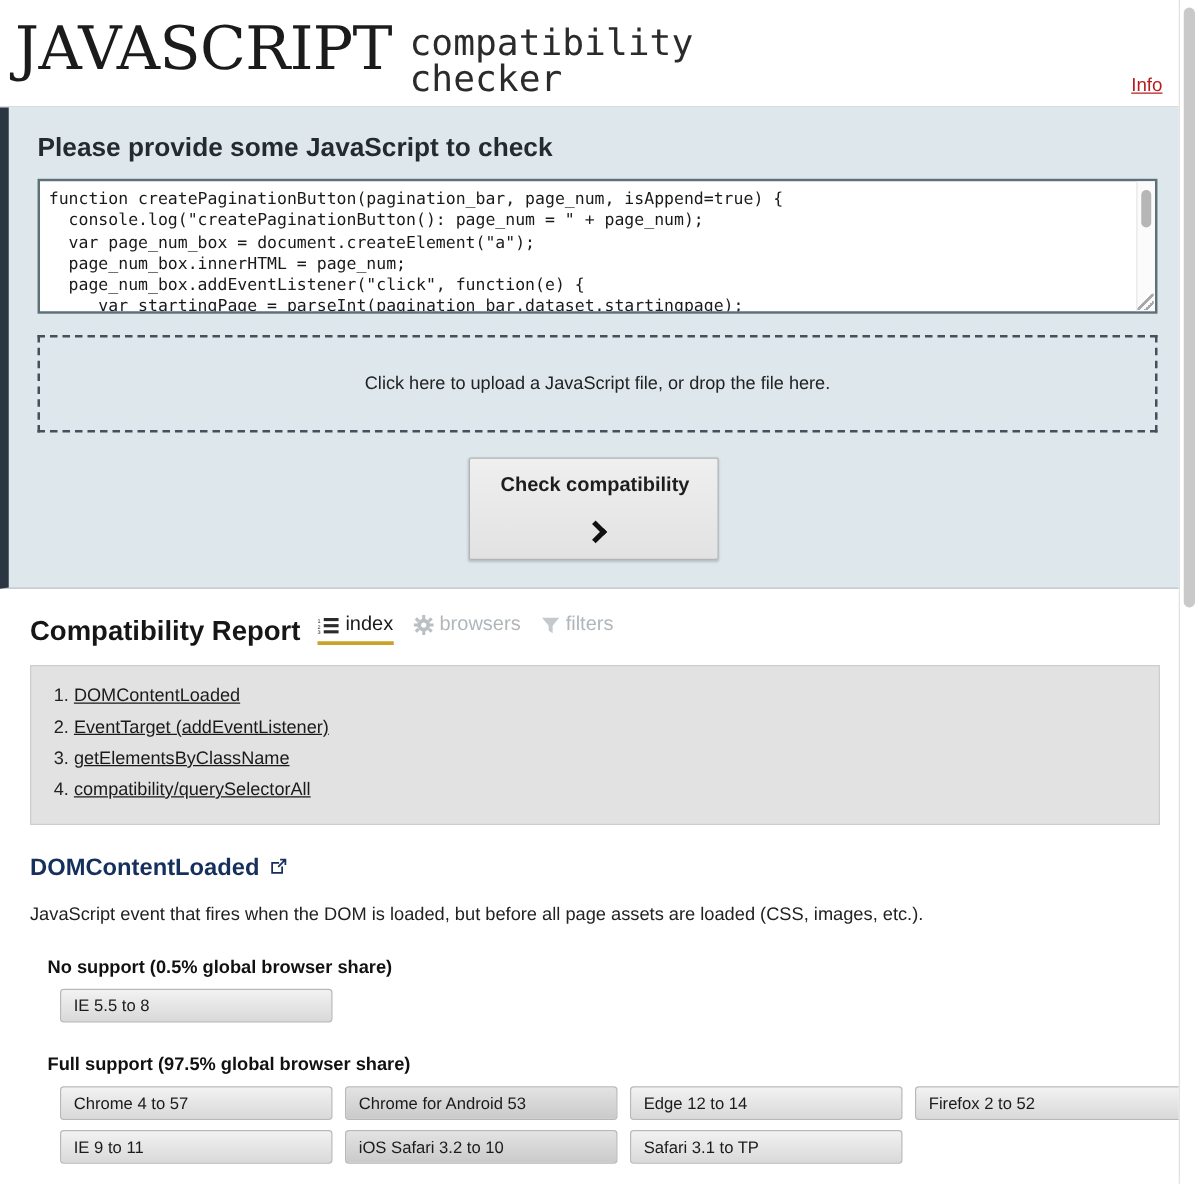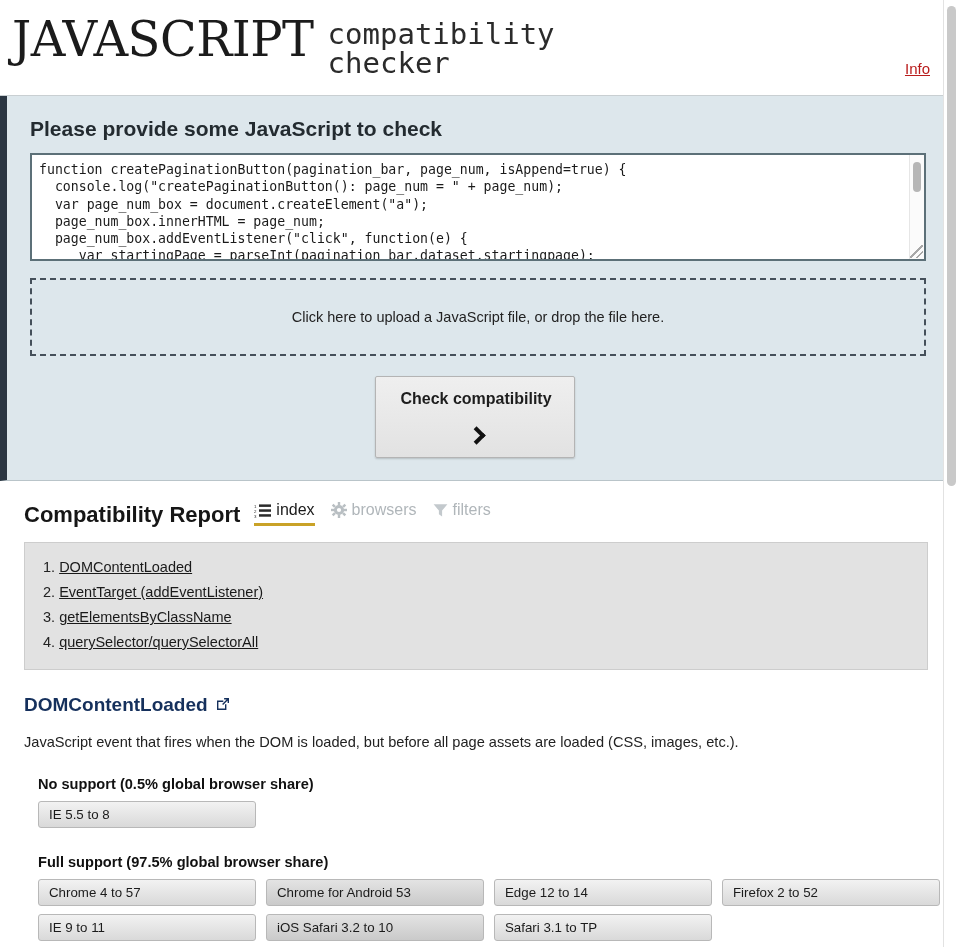--- a/index.html
+++ b/index.html
@@ -36,21 +36,21 @@
     position: absolute;
     top: 6px; left: 3px;
     width: 9px;
     height: 480px;
     border-radius: 5px;
     background: #c9c9c9;
   }
 
   
   #header {
-    height: 96px;
+    height: 86px;
     background: #ffffff;
     border-bottom: 1px solid #c9cfd2;
     position: relative;
     box-sizing: border-box;
   }
   #logo {
     position: absolute;
     left: 12px;
     top: 8px;
     display: flex;
@@ -283,21 +283,21 @@
   }
   .support-block { margin-top: 26px; }
   .support-title {
     font-size: 14.6px;
     font-weight: bold;
     color: #111111;
     margin-left: 14px;
   }
   .chip-grid {
     margin-top: 9px;
-    margin-left: 14px;
+    margin-left: 24px;
     display: grid;
     grid-template-columns: repeat(4, 218px);
     gap: 8px 10px;
     text-align: center;
   }
   .chip-grid.single { grid-template-columns: 218px; }
   .chip {
     height: 27px;
     display: flex;
     align-items: center;
@@ -426,21 +426,21 @@
           <a>EventTarget (addEventListener)</a>
         </div>
       </div>
       <div class="index-col">
         <div class="index-item">
           <span class="num">3.</span>
           <a>getElementsByClassName</a>
         </div>
         <div class="index-item">
           <span class="num">4.</span>
-          <a>querySelector/querySelectorAll</a>
+          <a>compatibility/querySelectorAll</a>
         </div>
       </div>
     </div>
 
     <div id="feature">
       <div id="feature-title">
         <span>DOMContentLoaded</span>
         <span>
           <svg width="14" height="14" viewBox="0 0 14 14">
             <path d="M1 3.6 H7.3 V5 H2.4 V11.6 H9 V7.2 H10.4 V13 H1 Z" fill="#15305c"></path>

